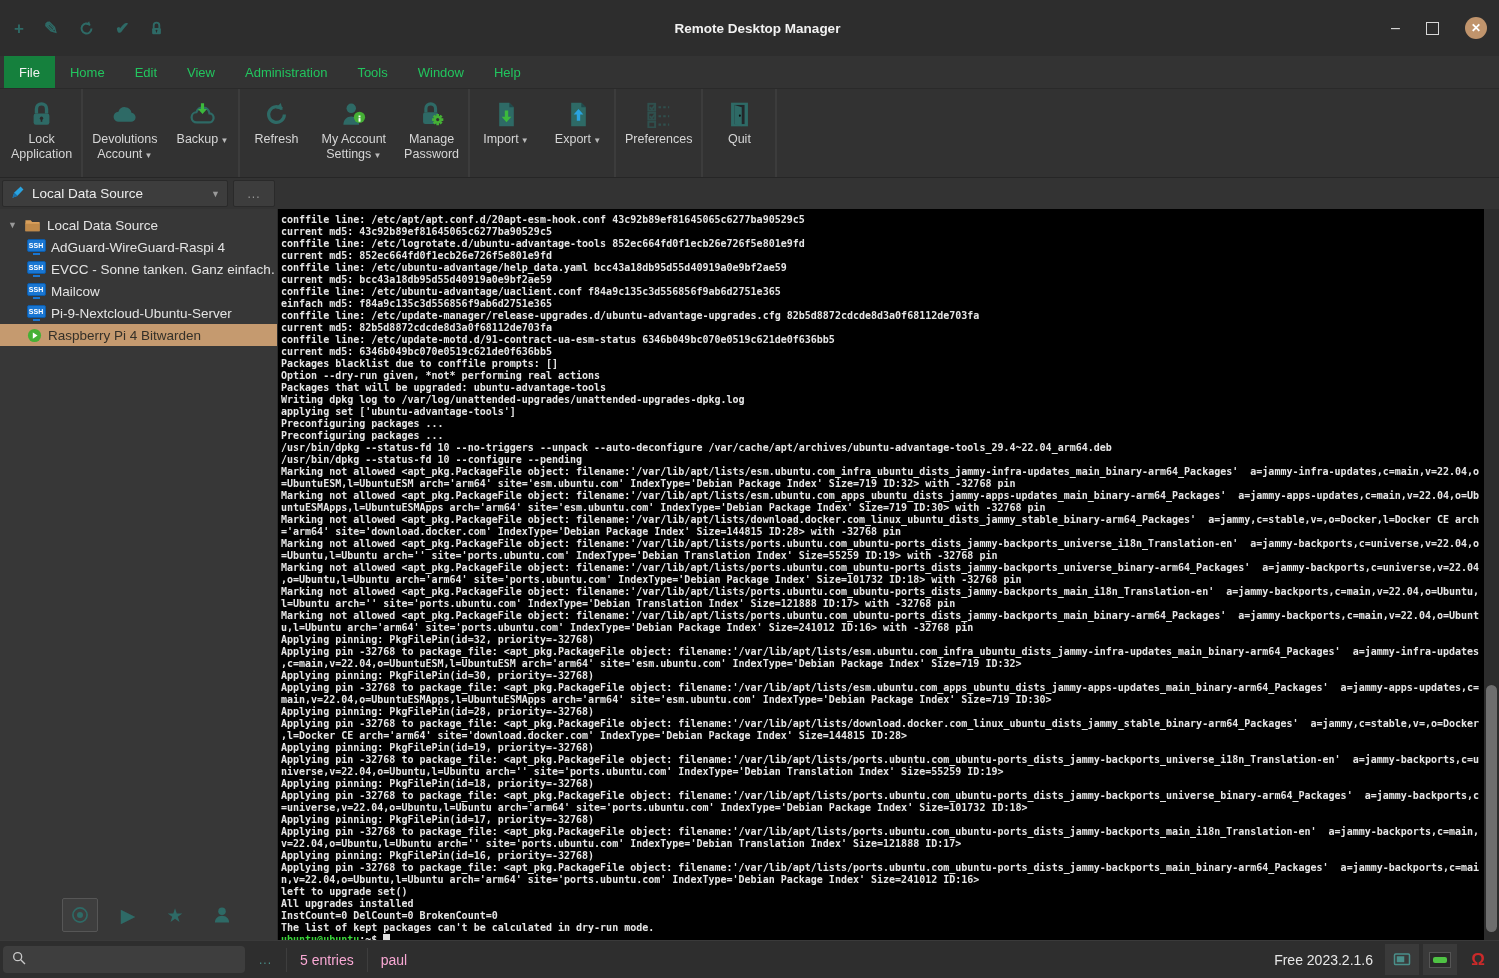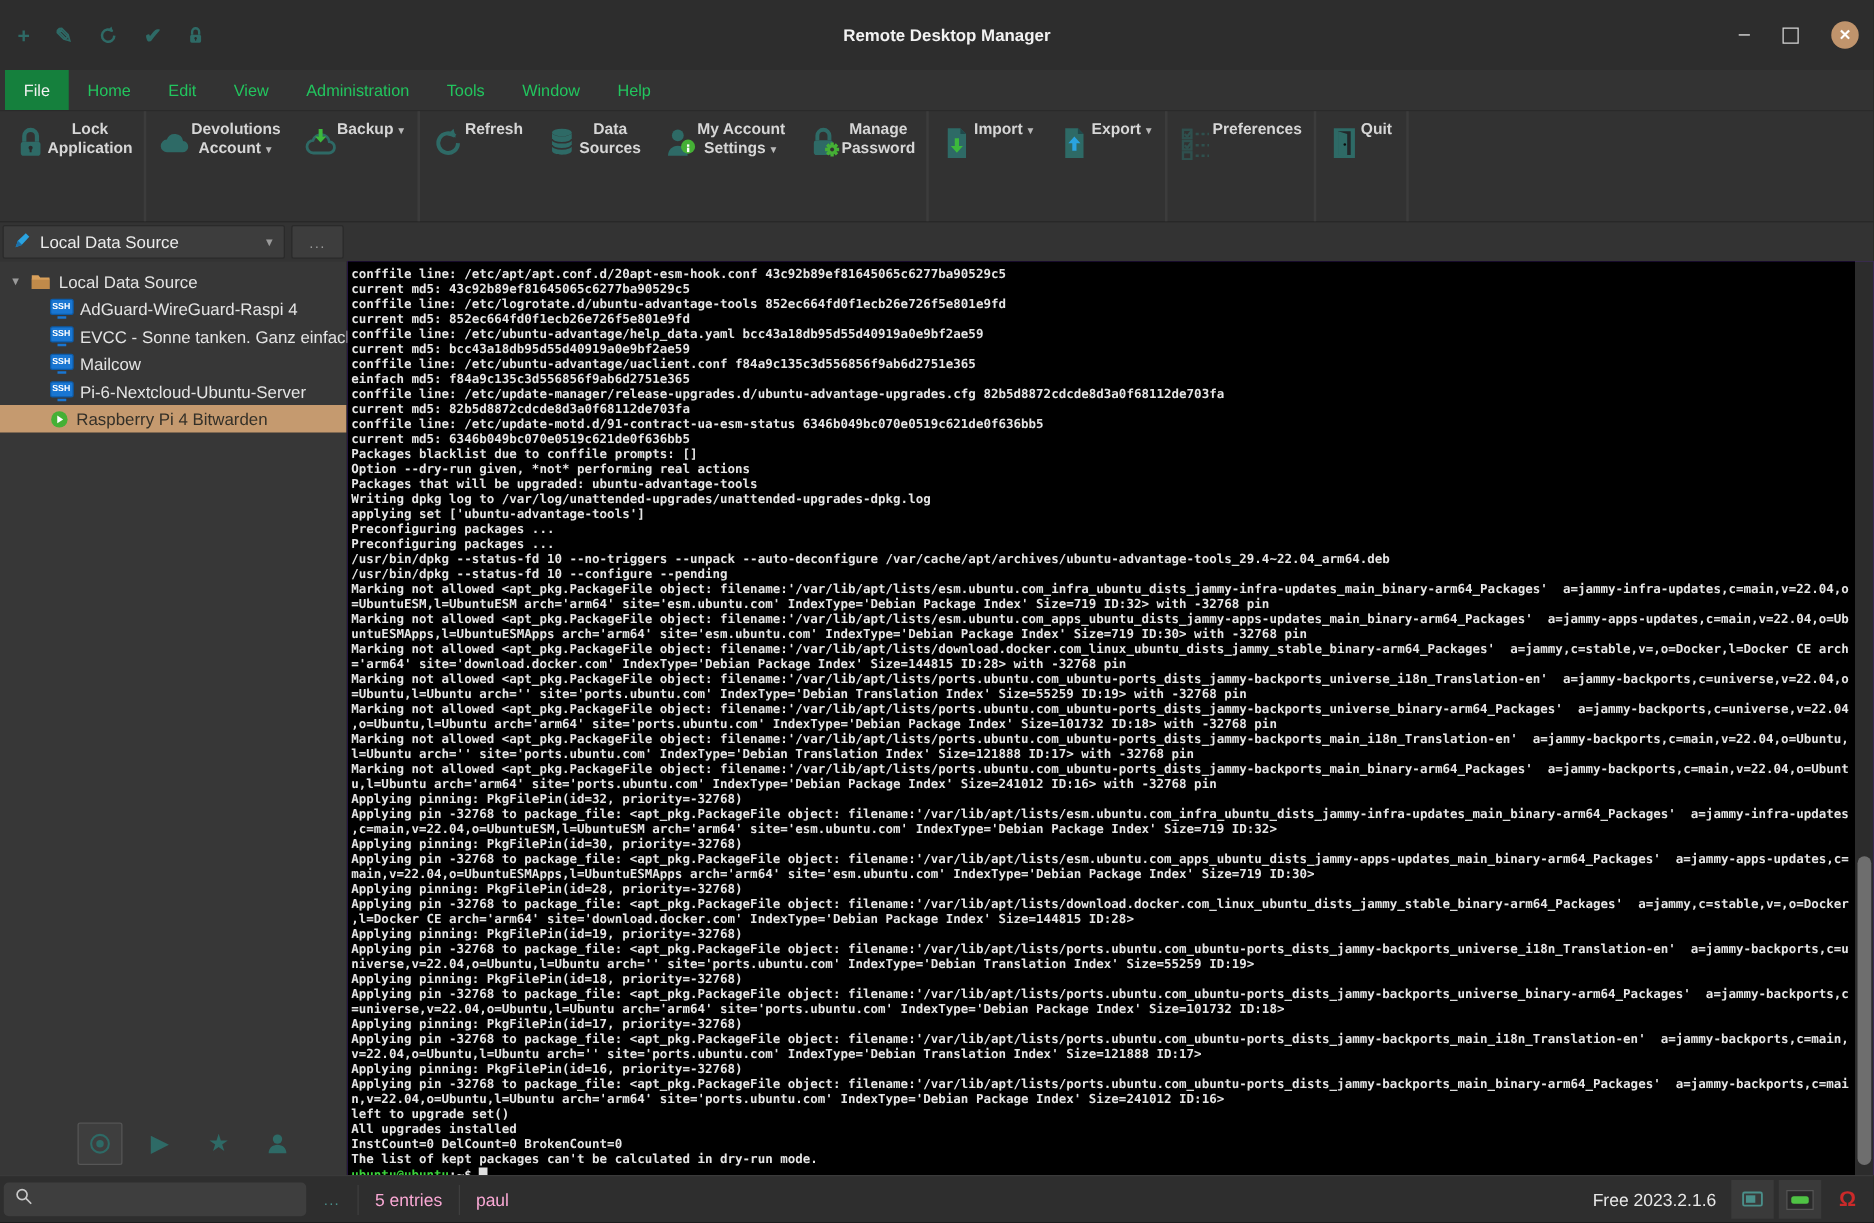--- a/index.html
+++ b/index.html
@@ -21,22 +21,22 @@
   .wc-close{width:22px;height:22px;border-radius:50%;background:#c0946c;color:#fff;font-size:12px;font-weight:bold;
     display:flex;align-items:center;justify-content:center;}
 
   
   .menubar{height:32px;background:#333;display:flex;align-items:stretch;padding-left:4px;flex:0 0 auto;border-bottom:1px solid #2a2a2a;}
   .menu-item{padding:0 15px;display:flex;align-items:center;color:#22c55e;font-size:13px;}
   .menu-item.active{background:#15803d;color:#f2f2f2;}
 
   
   .ribbon{height:88px;background:#323232;display:flex;align-items:stretch;padding-left:2px;flex:0 0 auto;border-bottom:1px solid #262626;}
-  .rb-btn{display:flex;flex-direction:row;padding:7px 9px 0;min-width:54px;color:#d6d6d6;
-    font-size:12.5px;line-height:15px;text-align:center;white-space:pre-line;font-weight:bold;}
+  .rb-btn{display:flex;flex-direction:column;align-items:center;padding:7px 9px 0;min-width:54px;color:#d6d6d6;
+    font-size:12.5px;line-height:15px;text-align:center;white-space:pre-line;}
   .rb-icon{height:36px;display:flex;align-items:center;justify-content:center;}
   .rb-caret{font-size:8px;color:#b9b9b9;}
   .rb-sep{width:2px;background:#3c3c3c;margin:0;}
 
   
   .workspace-header{height:31px;display:flex;flex:0 0 auto;background:#333;}
   .sidebar-header{width:278px;flex:0 0 auto;display:flex;align-items:center;gap:5px;padding:2px 3px 2px 2px;box-sizing:border-box;}
   .source-select{flex:1;height:25px;background:#3d3d3d;border:1px solid #2a2a2a;border-radius:2px;display:flex;
     align-items:center;padding:0 7px;color:#ececec;font-size:13.5px;gap:7px;}
   .src-caret{margin-left:auto;color:#9a9a9a;font-size:9px;}
@@ -46,21 +46,21 @@
   .tab{display:flex;align-items:center;gap:7px;padding:0 12px;color:#8f8f8f;font-size:13.5px;}
   .tab.active{background:#3d4247;color:#f0f0f0;}
   .tab-close{color:#b5b5b5;margin-left:4px;font-size:13px;}
 
   
   .workspace{flex:1;display:flex;min-height:0;}
   .sidebar{width:278px;flex:0 0 auto;background:#373737;display:flex;flex-direction:column;border-right:1px solid #2b2b2b;box-sizing:border-box;}
   .tree{padding-top:5px;font-size:13.5px;color:#e4e4e4;}
   .tree-row{height:22px;display:flex;align-items:center;gap:6px;padding-left:8px;white-space:nowrap;}
   .tree-row .expander{color:#9a9a9a;font-size:9px;width:10px;}
-  .tree-row.child{padding-left:40px;}
+  .tree-row.child{padding-left:27px;}
   .tree-row.selected{background:#c59a6f;color:#343028;}
   .ssh-icon{display:inline-flex;flex-direction:column;align-items:center;width:18px;}
   .ssh-screen{width:17px;height:11px;background:#1976d2;border:1px solid #0d5ba8;border-radius:2px;color:#fff;
     font-size:7px;font-weight:bold;line-height:11px;text-align:center;font-family:"Liberation Sans",sans-serif;}
   .ssh-stand{width:7px;height:2px;background:#1976d2;margin-top:1px;}
   .sidebar-footer{margin-top:auto;display:flex;align-items:center;gap:13px;padding:5px 0 8px 62px;}
   .sf-btn{width:34px;height:32px;display:flex;align-items:center;justify-content:center;color:#2e6a66;font-size:19px;}
   .sf-btn.boxed{border:1px solid #565656;background:#3e3e3e;border-radius:2px;}
 
   
@@ -146,26 +146,20 @@
 Account<span class="rb-caret"> ▼</span></div></div>
       <div class="rb-btn"><div class="rb-icon"><span style="display: inline-flex;"><svg width="27" height="27" viewBox="0 0 24 24">
               <path fill="none" stroke="#2e6a66" stroke-width="2" d="M7 19a4.5 4.5 0 0 1-.4-9A6 6 0 0 1 18.2 11 3.9 3.9 0 0 1 17.5 19z"></path>
               <path fill="#3cb93c" d="M10.6 2h2.8v5.2H16L12 11.6 8 7.2h2.6z"></path>
             </svg></span></div><div>Backup<span class="rb-caret"> ▼</span></div></div>
       <div class="rb-sep"></div>
       <div class="rb-btn"><div class="rb-icon"><span style="display: inline-flex;"><svg width="27" height="27" viewBox="0 0 24 24">
               <path fill="none" stroke="#2e6a66" stroke-width="2.8" d="M19 12a7 7 0 1 1-2.1-5"></path>
               <path fill="#2e6a66" d="M15.8 1.8l1.6 6.2-6.2-1.6z"></path>
             </svg></span></div><div>Refresh</div></div>
-      <div class="rb-btn"><div class="rb-icon"><span style="display: inline-flex;"><svg width="27" height="27" viewBox="0 0 24 24">
-              <ellipse cx="12" cy="4.5" rx="7" ry="2.8" fill="#2e6a66"></ellipse>
-              <path fill="#2e6a66" d="M5 4.5v13c0 1.6 3.1 2.8 7 2.8s7-1.2 7-2.8v-13c0 1.6-3.1 2.8-7 2.8S5 6.1 5 4.5z"></path>
-              <path stroke="#323232" stroke-width="1.1" fill="none" d="M5 9c0 1.6 3.1 2.8 7 2.8S19 10.6 19 9M5 13.3c0 1.6 3.1 2.8 7 2.8s7-1.2 7-2.8"></path>
-            </svg></span></div><div>Data
-Sources</div></div>
       <div class="rb-btn"><div class="rb-icon"><span style="display: inline-flex;"><svg width="27" height="27" viewBox="0 0 24 24">
               <circle cx="10" cy="6.5" r="4.2" fill="#2e6a66"></circle>
               <path fill="#2e6a66" d="M3 21c0-4.2 3.1-7.2 7-7.2s7 3 7 7.2z"></path>
               <circle cx="17.3" cy="14.5" r="5" fill="#45b035"></circle>
               <rect x="16.5" y="12.9" width="1.7" height="1.7" fill="#fff"></rect>
               <rect x="16.5" y="15.2" width="1.7" height="3.2" fill="#fff"></rect>
             </svg></span></div><div>My Account
 Settings<span class="rb-caret"> ▼</span></div></div>
       <div class="rb-btn"><div class="rb-icon"><span style="display: inline-flex;"><svg width="27" height="27" viewBox="0 0 24 24">
               <path fill="none" stroke="#2e6a66" stroke-width="2.8" d="M7 10V6.8a4.3 4.3 0 0 1 8.6 0V10"></path>
@@ -287,21 +281,21 @@
               <span class="ssh-screen">SSH</span>
               <span class="ssh-stand"></span>
             </span>
             <span>Mailcow</span>
           </div>
           <div class="tree-row child">
             <span class="ssh-icon">
               <span class="ssh-screen">SSH</span>
               <span class="ssh-stand"></span>
             </span>
-            <span>Pi-6-Nextcloud-Ubuntu-Server</span>
+            <span>Pi-9-Nextcloud-Ubuntu-Server</span>
           </div>
           <div class="tree-row child selected">
             <span style="display: inline-flex;">
               <svg width="15" height="15" viewBox="0 0 24 24">
                 <circle cx="12" cy="12" r="10.5" fill="#45b035"></circle>
                 <path fill="#fff" d="M9.3 7v10l7.6-5z"></path>
               </svg>
             </span>
             <span>Raspberry Pi 4 Bitwarden</span>
           </div>

